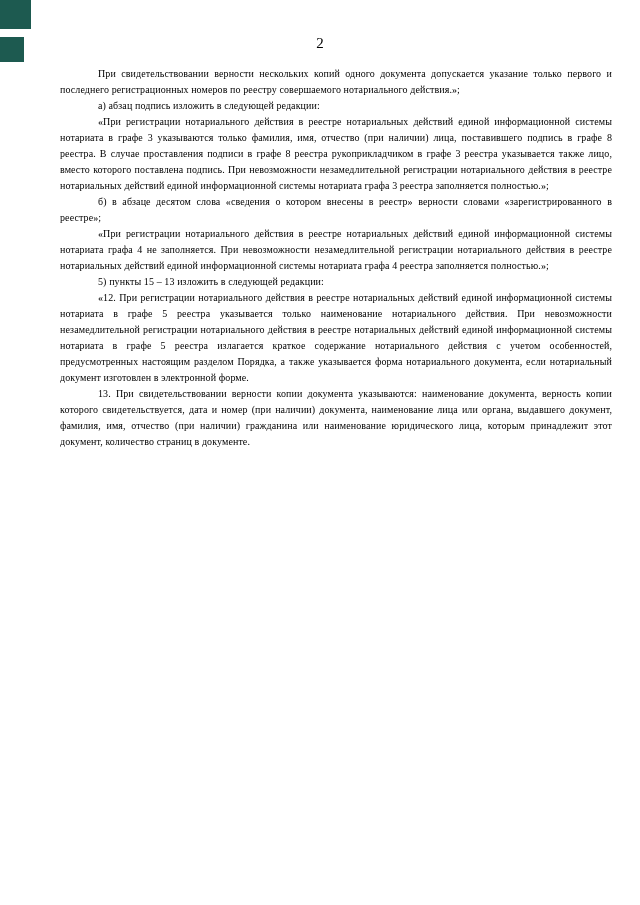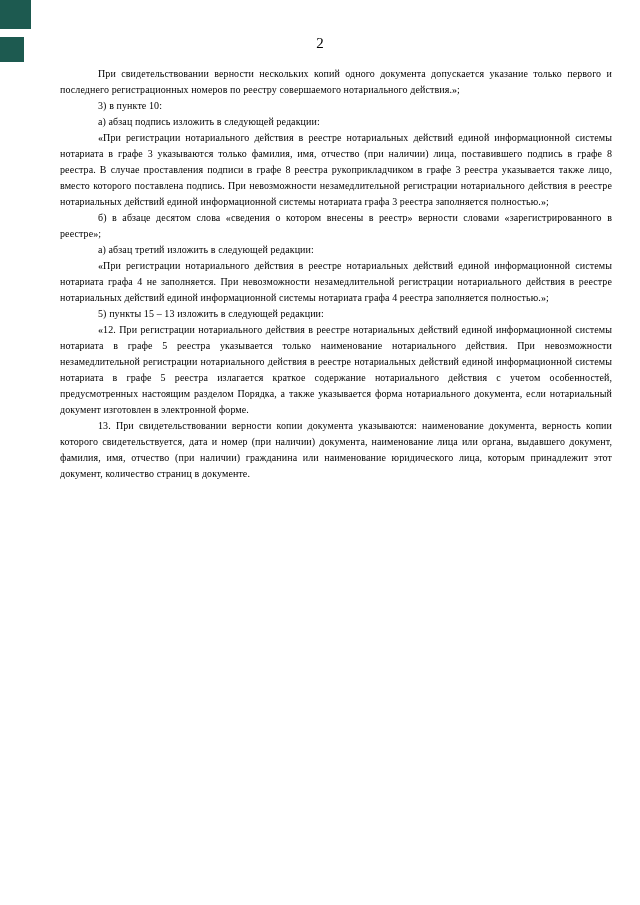--- a/index.html
+++ b/index.html
@@ -54,23 +54,21 @@
 <body>
 
 <div class="page">
   <div class="scan-corner top"></div>
   <div class="scan-corner lower"></div>
 
   <div class="page-number">2</div>
 
   <div class="text-block">
     <p>При свидетельствовании верности нескольких копий одного документа допускается указание только первого и последнего регистрационных номеров по реестру совершаемого нотариального действия.»;</p>
-    <p>3) в пункте 10:</p>
     <p>а) абзац подпись изложить в следующей редакции:</p>
     <p>«При регистрации нотариального действия в реестре нотариальных действий единой информационной системы нотариата в графе 3 указываются только фамилия, имя, отчество (при наличии) лица, поставившего подпись в графе 8 реестра. В случае проставления подписи в графе 8 реестра рукоприкладчиком в графе 3 реестра указывается также лицо, вместо которого поставлена подпись. При невозможности незамедлительной регистрации нотариального действия в реестре нотариальных действий единой информационной системы нотариата графа 3 реестра заполняется полностью.»;</p>
     <p>б) в абзаце десятом слова «сведения о котором внесены в реестр» верности словами «зарегистрированного в реестре»;</p>
-    <p>а) абзац третий изложить в следующей редакции:</p>
     <p>«При регистрации нотариального действия в реестре нотариальных действий единой информационной системы нотариата графа 4 не заполняется. При невозможности незамедлительной регистрации нотариального действия в реестре нотариальных действий единой информационной системы нотариата графа 4 реестра заполняется полностью.»;</p>
     <p>5) пункты 15 – 13 изложить в следующей редакции:</p>
     <p>«12. При регистрации нотариального действия в реестре нотариальных действий единой информационной системы нотариата в графе 5 реестра указывается только наименование нотариального действия. При невозможности незамедлительной регистрации нотариального действия в реестре нотариальных действий единой информационной системы нотариата в графе 5 реестра излагается краткое содержание нотариального действия с учетом особенностей, предусмотренных настоящим разделом Порядка, а также указывается форма нотариального документа, если нотариальный документ изготовлен в электронной форме.</p>
     <p>13. При свидетельствовании верности копии документа указываются: наименование документа, верность копии которого свидетельствуется, дата и номер (при наличии) документа, наименование лица или органа, выдавшего документ, фамилия, имя, отчество (при наличии) гражданина или наименование юридического лица, которым принадлежит этот документ, количество страниц в документе.</p>
   </div>
 </div>
 
 </body></html>

